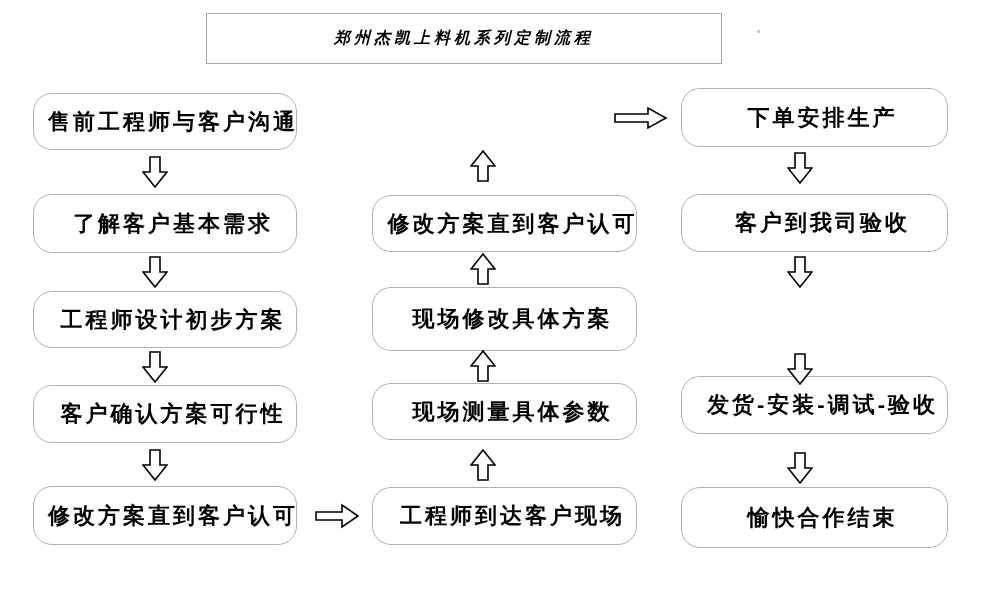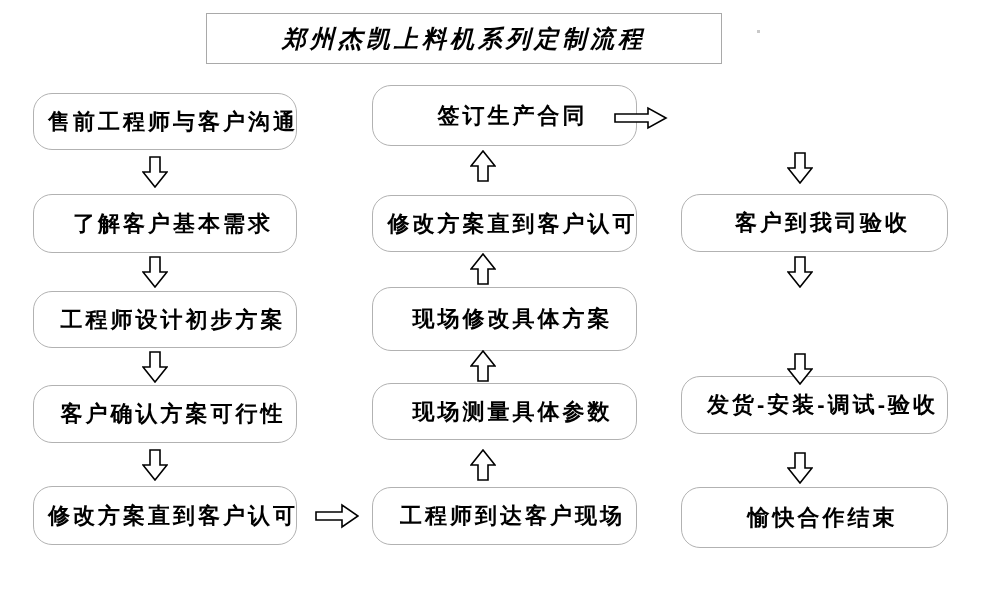--- a/index.html
+++ b/index.html
@@ -25,21 +25,21 @@
     border: 1px solid #a9a9a9;
     background: #ffffff;
     display: flex;
     align-items: center;
     justify-content: center;
   }
   .title-text {
     font-family: "DejaVu Serif", "Liberation Serif", serif;
     font-weight: bold;
     font-style: italic;
-    font-size: 24px;
+    font-size: 16px;
     letter-spacing: 4px;
     white-space: nowrap;
   }
   .node {
     position: absolute;
     border: 1px solid #b2b2b2;
     border-radius: 19px;
     background: #ffffff;
     display: flex;
     align-items: center;
@@ -81,26 +81,26 @@
     <span class="title-text">郑州杰凯上料机系列定制流程</span>
   </div>
   <div class="dot"></div>
 
   <div class="node col-left" style="top:93px;height:57px;">售前工程师与客户沟通</div>
   <div class="node col-left" style="top:194px;height:59px;">了解客户基本需求</div>
   <div class="node col-left" style="top:385px;height:58px;">客户确认方案可行性</div>
   <div class="node col-left" style="top:291px;height:57px;">工程师设计初步方案</div>
   <div class="node col-left" style="top:486px;height:59px;">修改方案直到客户认可</div>
 
-  <div class="node col-middle" style="top:85px;height:61px;">签订生产合同</div>
   <div class="node col-middle" style="top:195px;height:57px;">修改方案直到客户认可</div>
   <div class="node col-middle" style="top:287px;height:64px;">现场修改具体方案</div>
   <div class="node col-middle" style="top:383px;height:57px;">现场测量具体参数</div>
   <div class="node col-middle" style="top:487px;height:58px;">工程师到达客户现场</div>
 
+  <div class="node col-right" style="top:88px;height:59px;">下单安排生产</div>
   <div class="node col-right" style="top:194px;height:58px;">客户到我司验收</div>
   <div class="node col-right" style="top:376px;height:58px;">发货-安装-调试-验收</div>
   <div class="node col-right" style="top:487px;height:61px;">愉快合作结束</div>
 
   <svg class="arrow" style="left:142px;top:156px;" width="26" height="32" viewBox="0 0 26 32">
       <polygon points="8,1 18,1 18,16 25,16 13,31 1,16 8,16"></polygon>
     </svg>
   <svg class="arrow" style="left:142px;top:256px;" width="26" height="32" viewBox="0 0 26 32">
       <polygon points="8,1 18,1 18,16 25,16 13,31 1,16 8,16"></polygon>
     </svg>

